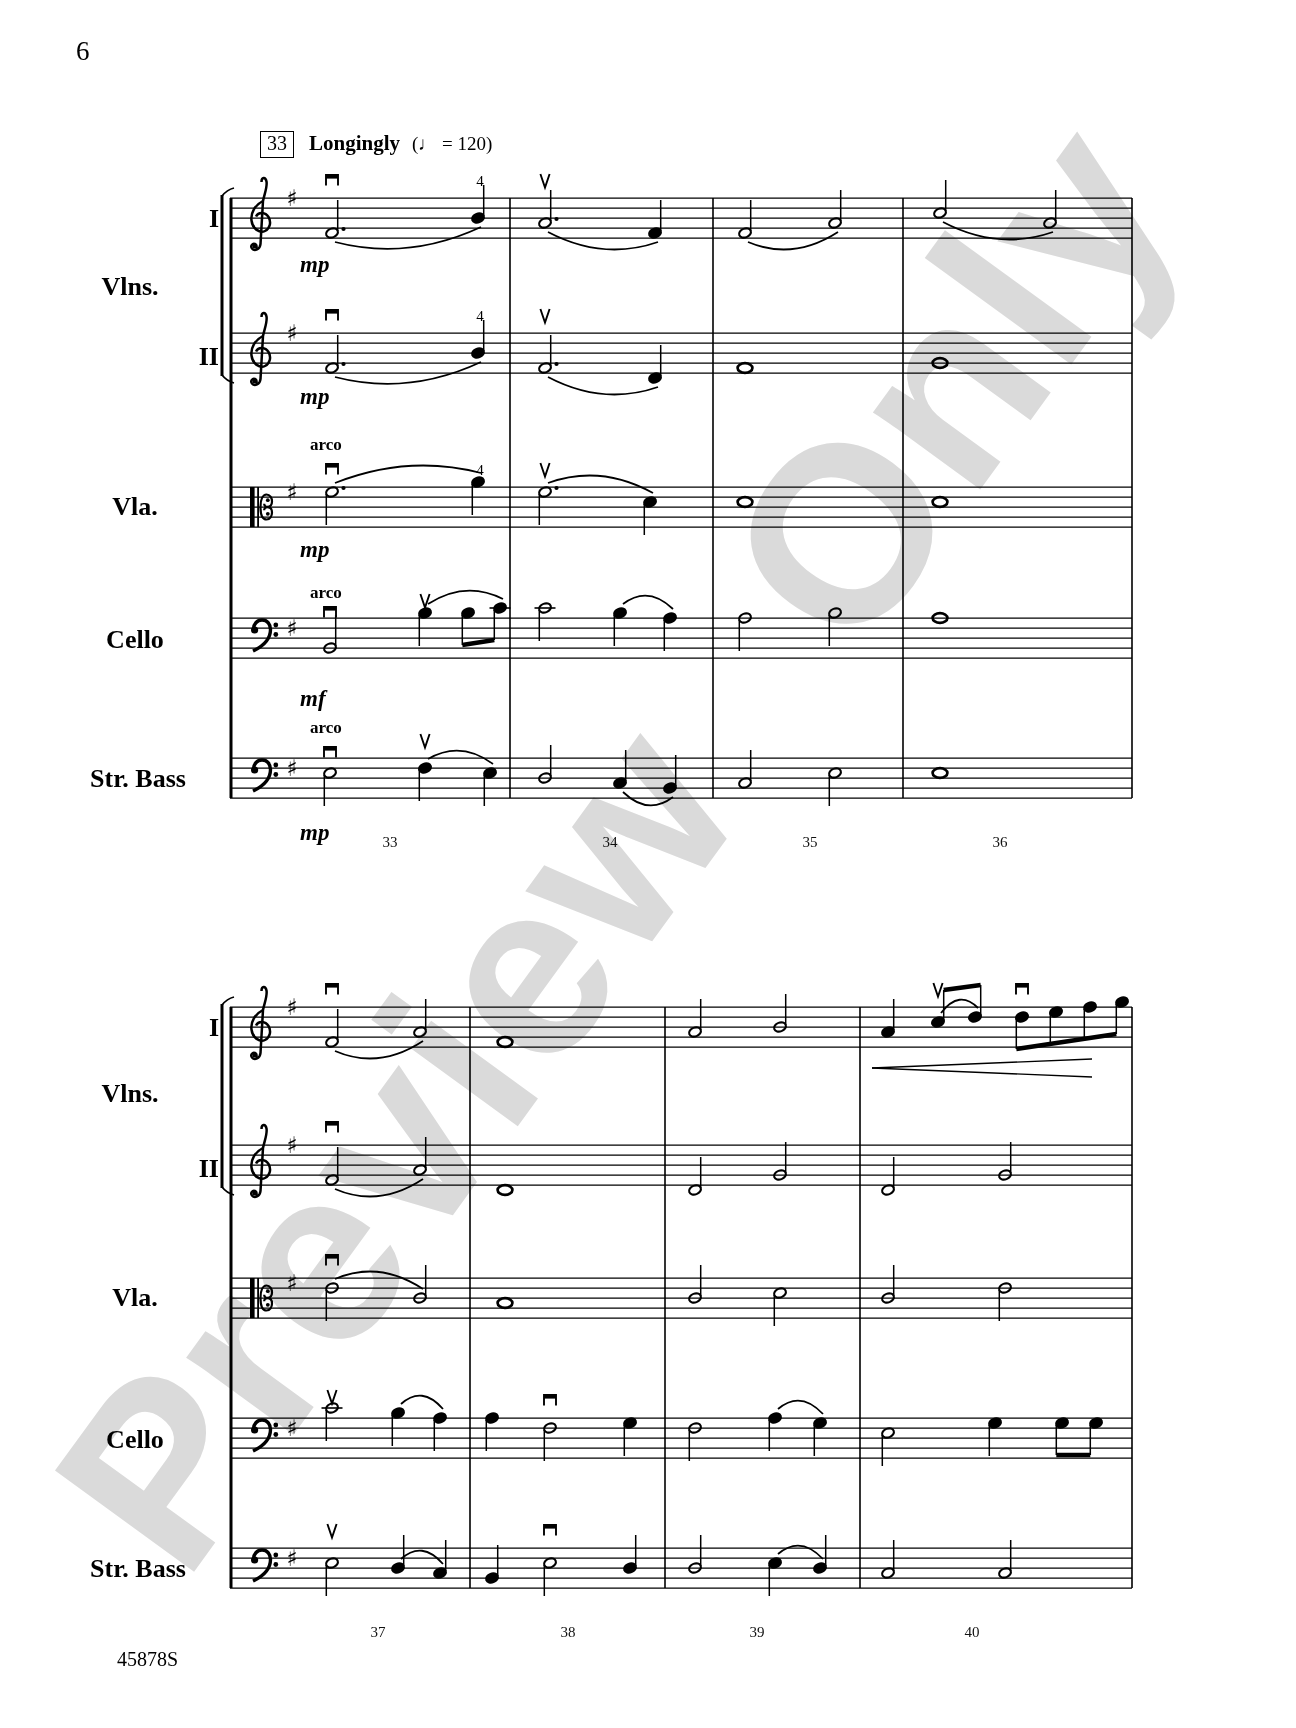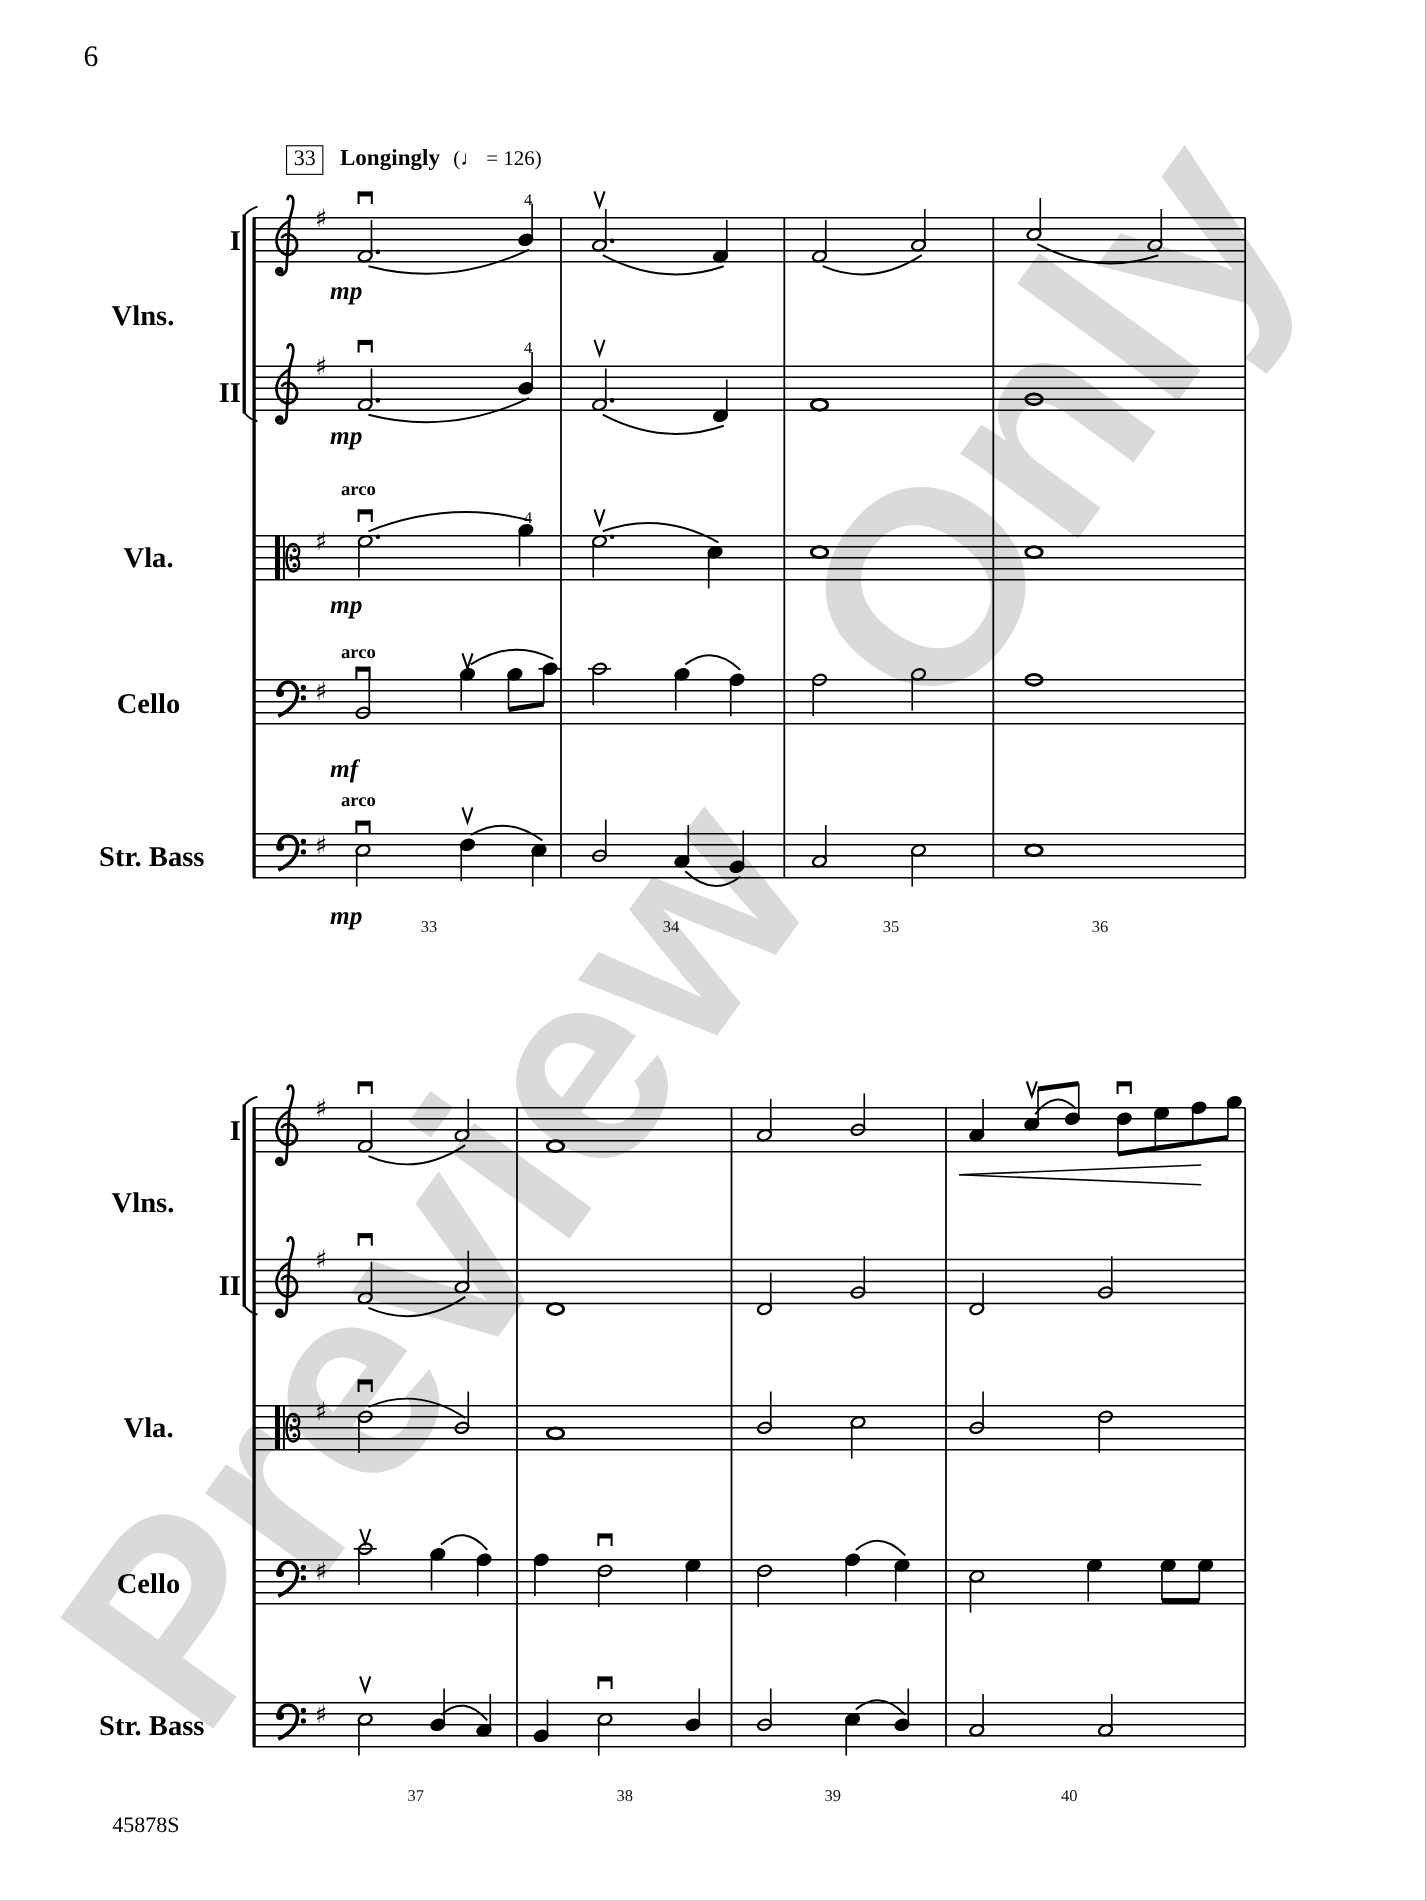--- a/index.html
+++ b/index.html
@@ -7,39 +7,39 @@
         font-family:"Liberation Serif",serif;}
   .watermark{position:absolute;left:615px;top:845px;transform:translate(-50%,-50%) rotate(-54deg);
              font:bold 250px "Liberation Sans",sans-serif;color:#dadada;white-space:nowrap;
              word-spacing:110px;letter-spacing:2px;z-index:0;}
   #score{position:absolute;left:0;top:0;z-index:1;}
   .pagenum{position:absolute;left:76px;top:36px;font:27px "Liberation Serif",serif;color:#000;z-index:2;}
   .tempo-line{position:absolute;left:260px;top:131px;display:flex;align-items:baseline;z-index:2;color:#000;}
   .rehearsal-box{border:1.7px solid #000;padding:0 6px 2px 6px;font:20px "Liberation Serif",serif;}
   .tempo{font:bold 21px "Liberation Serif",serif;margin-left:15px;}
   .metronome{font:19px "Liberation Serif","DejaVu Sans",serif;margin-left:12px;}
-  .catalog{position:absolute;left:102px;top:1648px;font:20px "Liberation Serif",serif;color:#000;z-index:2;}
+  .catalog{position:absolute;left:117px;top:1648px;font:20px "Liberation Serif",serif;color:#000;z-index:2;}
   svg text{fill:#000;}
   .label{font:bold 26px "Liberation Serif",serif;}
   .dyn{font:bold italic 23px "Liberation Serif",serif;}
   .arco{font:bold 17px "Liberation Serif",serif;}
   .mnum{font:15px "Liberation Serif",serif;fill:#111;}
   .finger{font:15px "Liberation Serif",serif;}
   .sharp{font:23px "DejaVu Sans",sans-serif;}
 </style>
 </head>
 <body>
 
 <div class="page">
   <div class="watermark">Preview Only</div>
   <div class="pagenum">6</div>
   <div class="tempo-line">
     <span class="rehearsal-box">33</span>
     <span class="tempo">Longingly</span>
-    <span class="metronome">(♩ = 126)</span>
+    <span class="metronome">(♩ = 120)</span>
   </div>
   <svg id="score" width="1296" height="1728" viewBox="0 0 1296 1728">
       <g>
         <g>
           <line x1="230" x2="1132" y1="198" y2="198" stroke="#000000" stroke-width="1.25"></line>
           <line x1="230" x2="1132" y1="208" y2="208" stroke="#000000" stroke-width="1.25"></line>
           <line x1="230" x2="1132" y1="218" y2="218" stroke="#000000" stroke-width="1.25"></line>
           <line x1="230" x2="1132" y1="228" y2="228" stroke="#000000" stroke-width="1.25"></line>
           <line x1="230" x2="1132" y1="238" y2="238" stroke="#000000" stroke-width="1.25"></line>
           <g transform="translate(250,198)">

